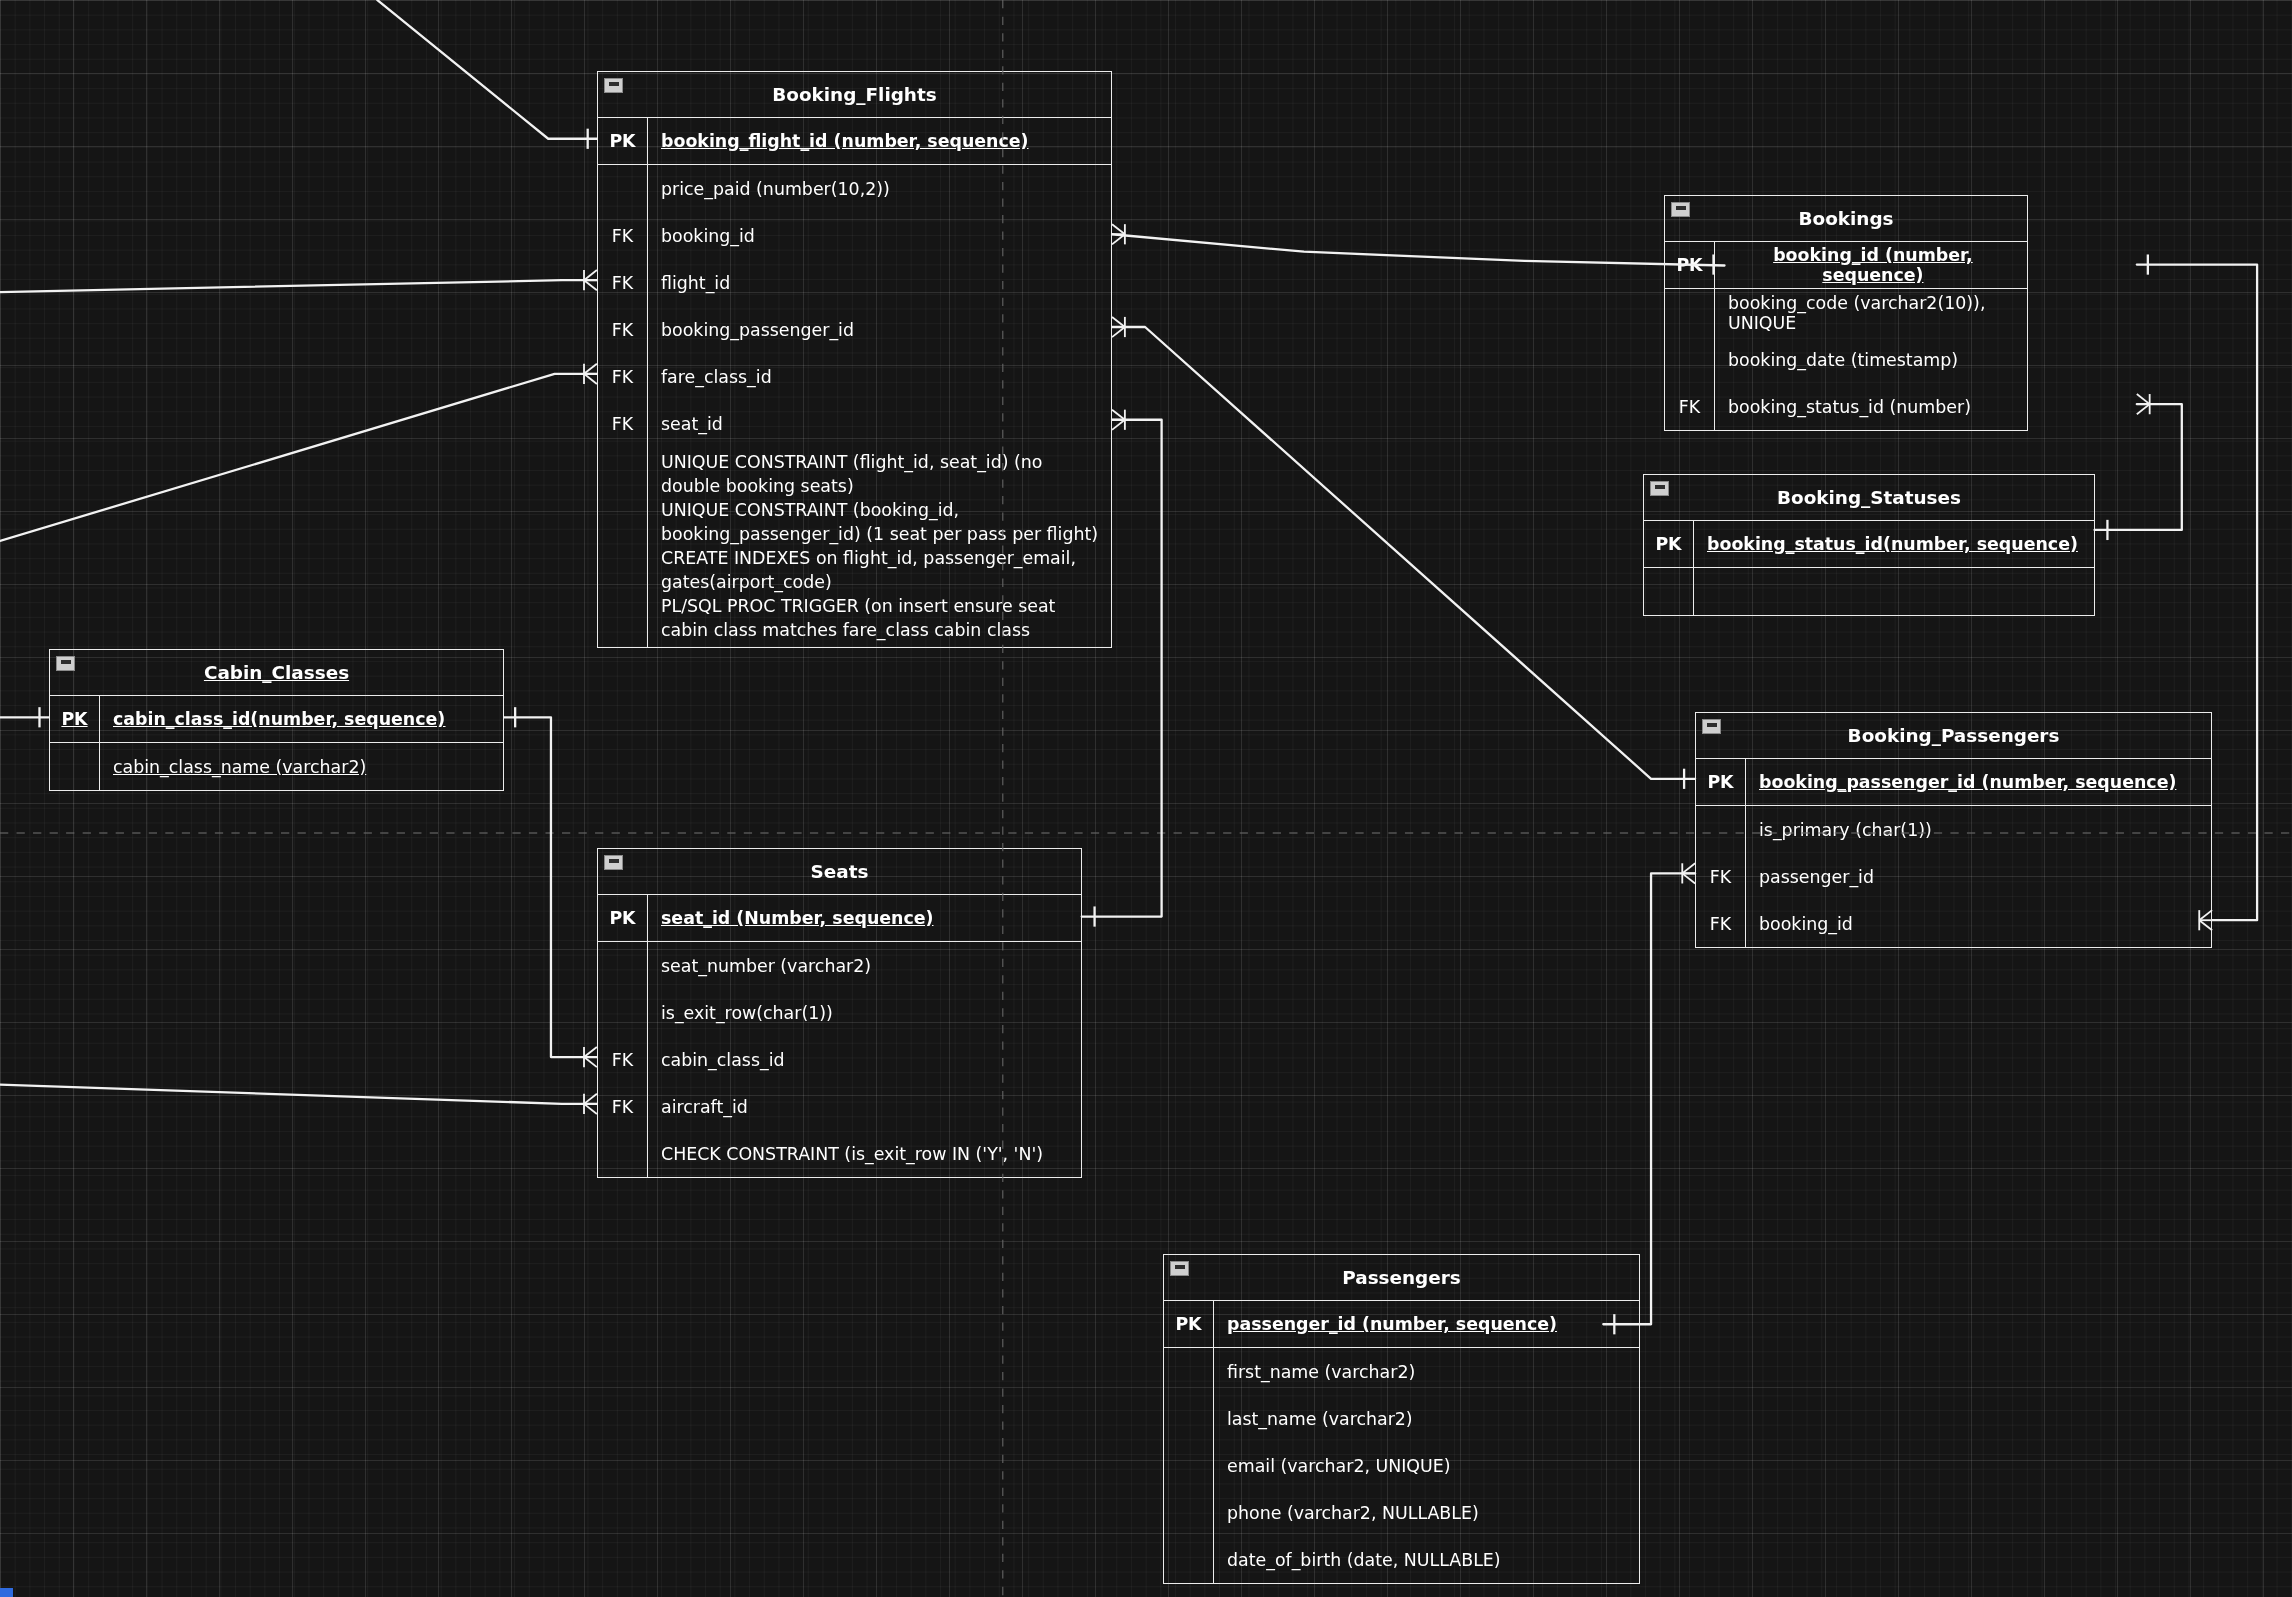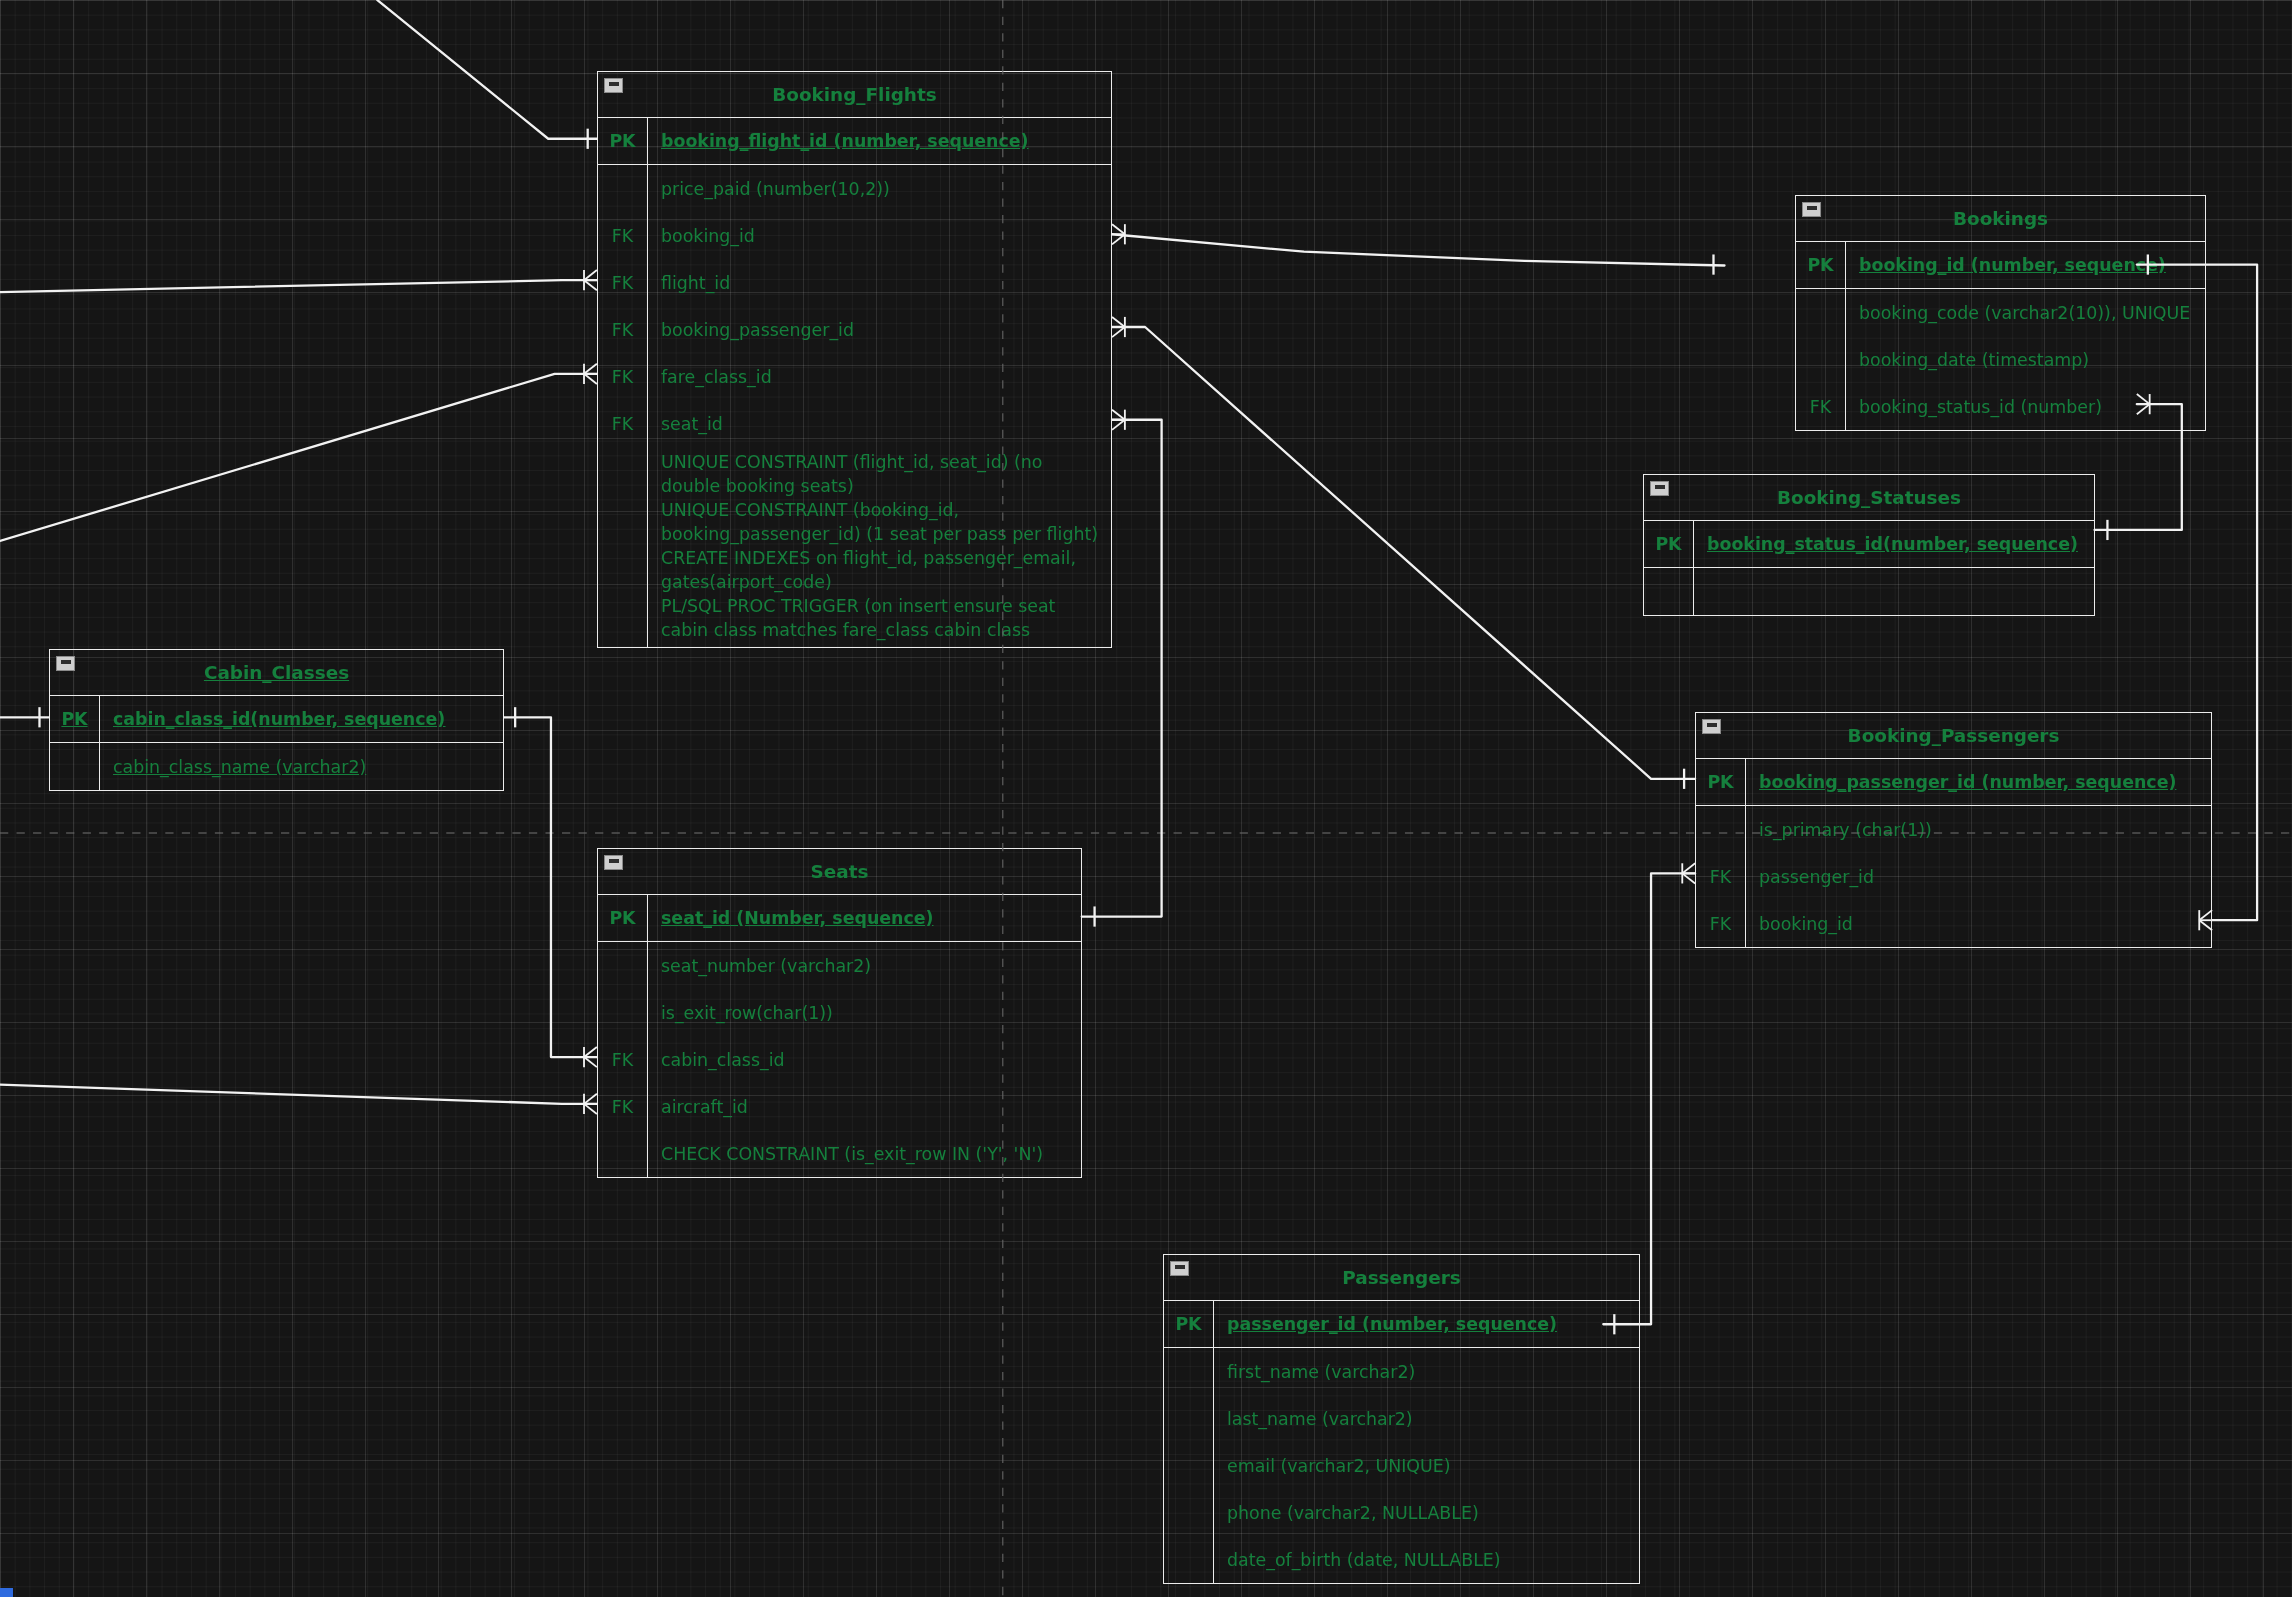--- a/index.html
+++ b/index.html
@@ -9,21 +9,21 @@
     background-image:
       linear-gradient(rgba(255,255,255,.04) 0.9px, transparent 0.9px),
       linear-gradient(90deg, rgba(255,255,255,.04) 0.9px, transparent 0.9px),
       linear-gradient(rgba(255,255,255,.11) 0.9px, transparent 0.9px),
       linear-gradient(90deg, rgba(255,255,255,.11) 0.9px, transparent 0.9px);
     background-size:14.7px 14.7px,14.7px 14.7px,73px 73px,73px 73px;
     font-family:"DejaVu Sans","Liberation Sans",sans-serif;
   }
   #overlay{position:absolute;left:0;top:0;z-index:6;pointer-events:none;}
   #tables-layer{position:absolute;left:0;top:0;width:100%;height:100%;z-index:3;}
-  .tbl{position:absolute;border:1.8px solid #ECECEC;color:#15803d;box-sizing:border-box;background:transparent;}
+  .tbl{position:absolute;border:1.8px solid #ECECEC;color:#ffffff;box-sizing:border-box;background:transparent;}
   .tbl-header{height:46px;border-bottom:1.8px solid #ECECEC;display:flex;align-items:center;justify-content:center;
     font-weight:bold;font-size:18.4px;position:relative;box-sizing:border-box;}
   .collapse{position:absolute;left:6.4px;top:6.4px;width:19px;height:14.7px;background:#cfcfcf;border:0.9px solid #8a8a8a;
     display:flex;align-items:center;justify-content:center;box-sizing:border-box;}
   .collapse .dash{width:10px;height:3.7px;background:#2e2e2e;margin-top:-3.7px;}
   .rows{display:block;}
   .row{display:flex;height:47px;font-size:17.4px;box-sizing:border-box;}
   .keycell{flex:0 0 50px;width:50px;border-right:1.8px solid #ECECEC;display:flex;align-items:center;justify-content:center;box-sizing:border-box;}
   .valcell{flex:1;display:flex;align-items:center;padding:0 9.2px 0 13px;box-sizing:border-box;}
   .row.pk{border-bottom:1.8px solid #ECECEC;font-weight:bold;}
@@ -199,21 +199,21 @@
     <div class="keycell"></div>
     <div class="valcell">
             <div>UNIQUE CONSTRAINT (flight_id, seat_id) (no double booking seats)</div>
             <div>UNIQUE CONSTRAINT (booking_id, booking_passenger_id) (1 seat per pass per flight)</div>
             <div>CREATE INDEXES on flight_id, passenger_email, gates(airport_code)</div>
             <div>PL/SQL PROC TRIGGER (on insert ensure seat cabin class matches fare_class cabin class</div>
           </div>
   </div>
       </div>
   </div>
-    <div class="tbl" style="left: 1795px; top: 195px; width: 411px;">
+    <div class="tbl" style="left: 1664px; top: 195px; width: 364px;">
     <div class="tbl-header">
       <span class="collapse">
           <span class="dash"></span>
         </span>
       <span class="title">Bookings</span>
     </div>
     <div class="rows">
         <div class="row pk">
     <div class="keycell" style="font-weight: bold;">PK</div>
     <div class="valcell">

